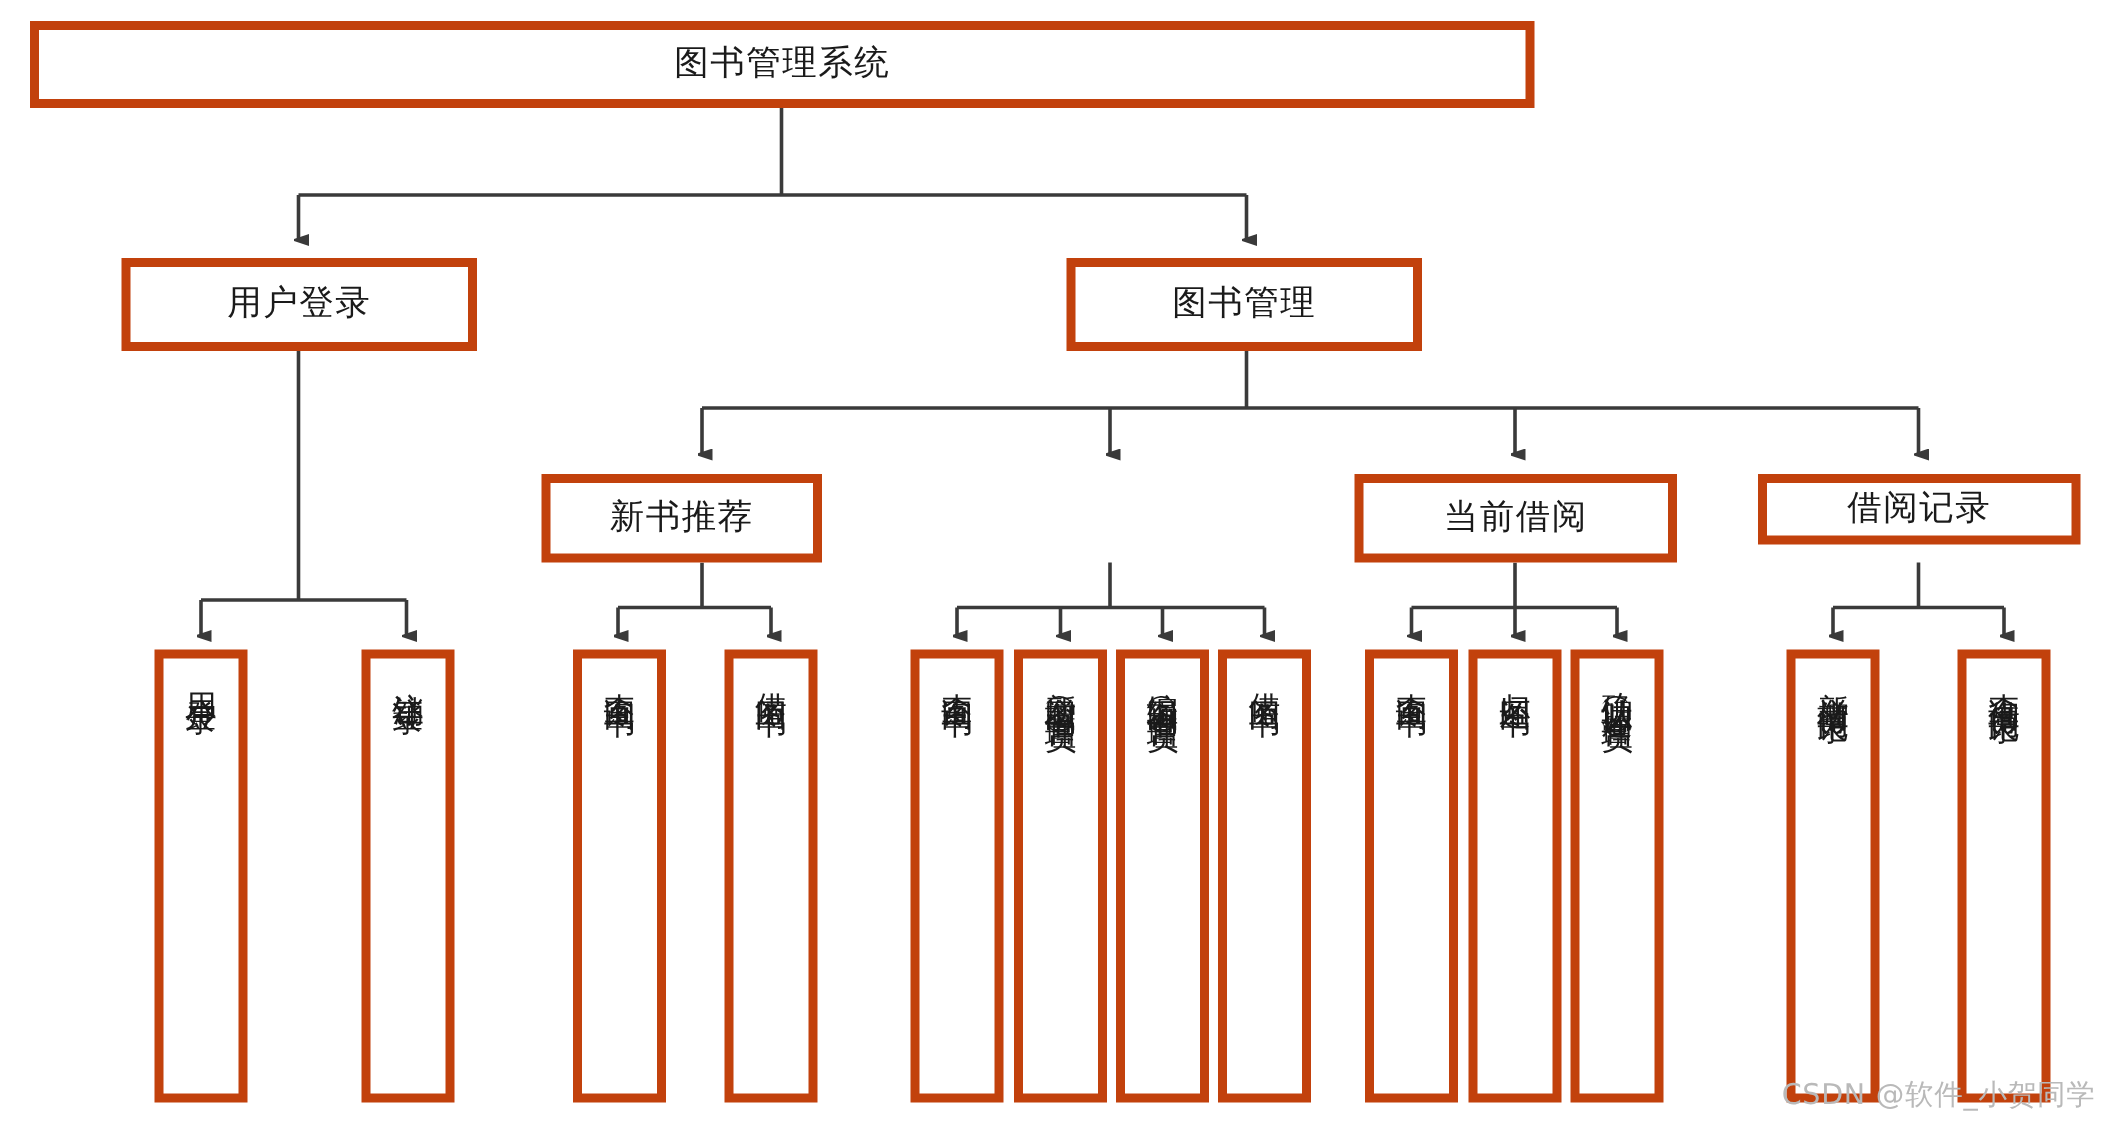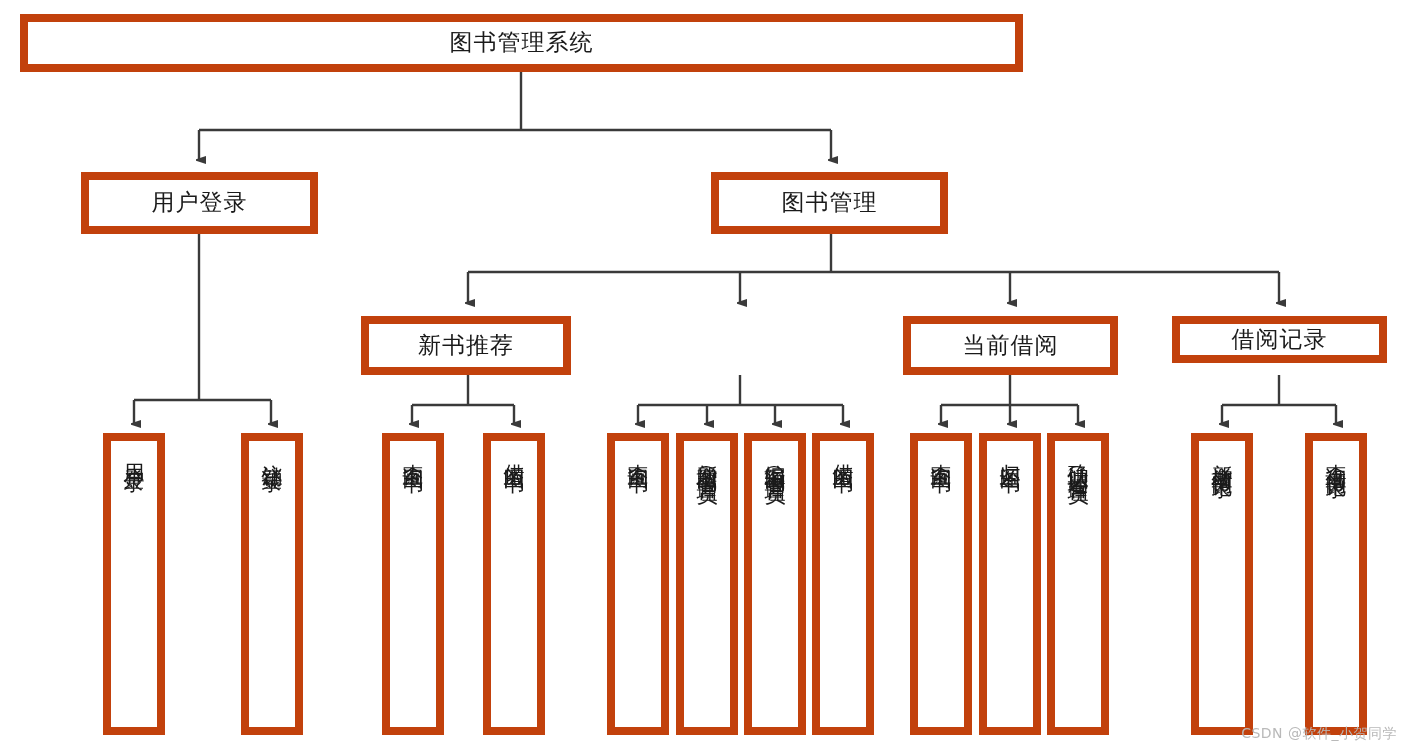--- a/index.html
+++ b/index.html
@@ -24,21 +24,21 @@
     left: 0;
     top: 0;
     width: 1405px;
     height: 747px;
     pointer-events: none;
   }
   .node {
     position: absolute;
     box-sizing: border-box;
     background: #ffffff;
-    border: 8px solid #c2410c;
+    border: 6px solid #c2410c;
     display: flex;
     align-items: center;
     justify-content: center;
     color: #1a1a1a;
   }
   .node.horiz {
     font-size: 23px;
     letter-spacing: 1px;
     line-height: 1.1;
   }
@@ -56,21 +56,21 @@
     font-size: 21px;
     line-height: 1.15;
     letter-spacing: 3px;
     white-space: nowrap;
     text-align: start;
   }
   .watermark {
     position: absolute;
     right: 8px;
     bottom: 4px;
-    font-size: 14px;
+    font-size: 19px;
     color: #b9b9b9;
     letter-spacing: 0.5px;
     white-space: nowrap;
     user-select: none;
   }
 </style>
 </head>
 <body>
 
 <div id="canvas">
@@ -130,21 +130,21 @@
   </div>
 
   <div class="node horiz" style="left:81px; top:172px; width:237px; height:62px;">
     <span>用户登录</span>
   </div>
 
   <div class="node horiz" style="left:711px; top:172px; width:237px; height:62px;">
     <span>图书管理</span>
   </div>
 
-  <div class="node horiz" style="left:361px; top:316px; width:210px; height:59px;">
+  <div class="node horiz" style="left:361px; top:316px; width:187px; height:59px;">
     <span>新书推荐</span>
   </div>
 
 
   <div class="node horiz" style="left:903px; top:316px; width:215px; height:59px;">
     <span>当前借阅</span>
   </div>
 
   <div class="node horiz" style="left:1172px; top:316px; width:215px; height:47px;">
     <span>借阅记录</span>

